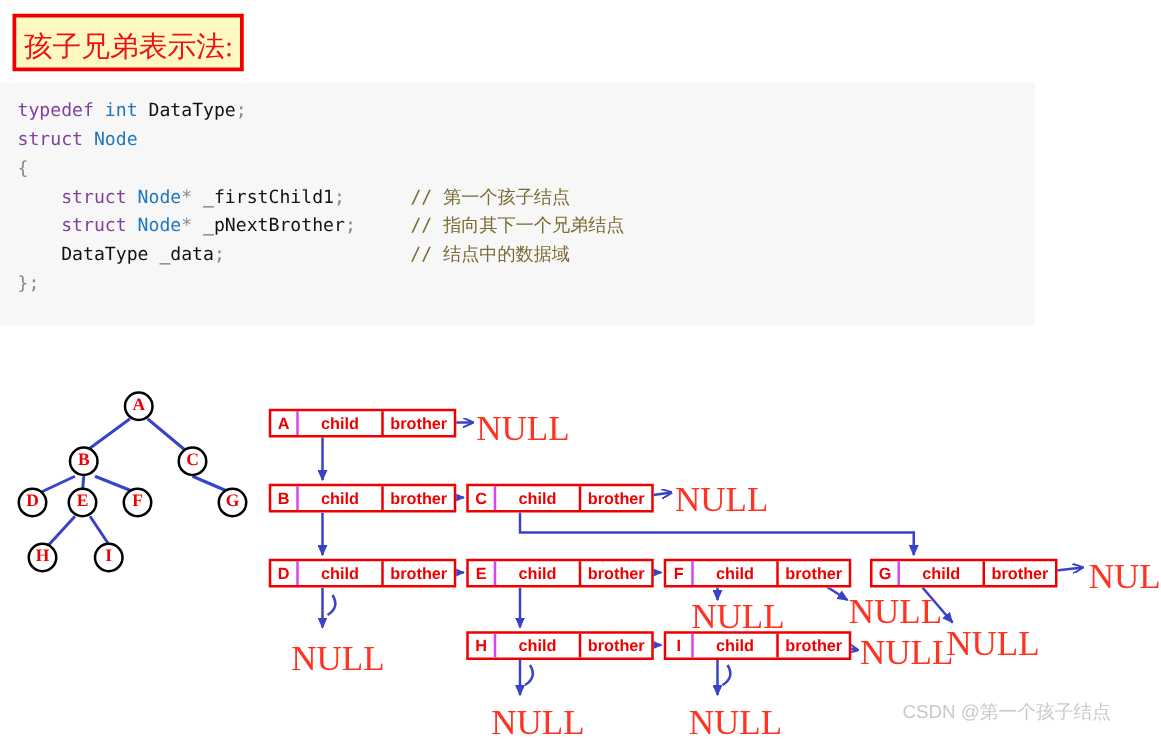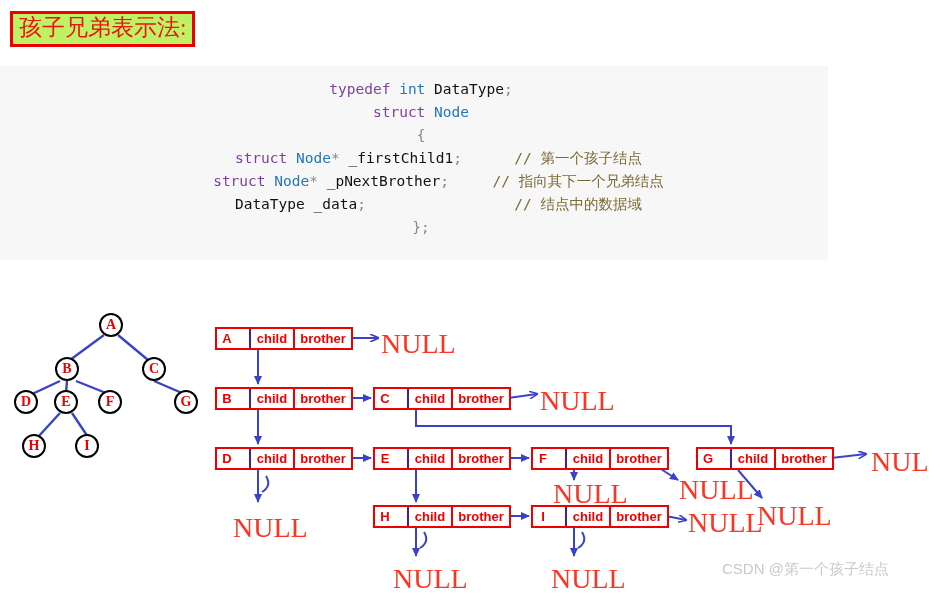--- a/index.html
+++ b/index.html
@@ -3,33 +3,32 @@
 <meta charset="utf-8">
 <style>
   html,body{margin:0;padding:0;background:#ffffff;}
   body{width:929px;height:596px;position:relative;overflow:hidden;
        font-family:"Liberation Sans","DejaVu Sans",sans-serif;}
 
   
   #title-box{
     position:absolute;left:10px;top:11px;
     border:3px solid #ee0000;
-    padding:1px 6px 3px 6px;
-    background:#bef264;
+    padding:11px 6px 3px 6px;
+    background:#fef9c3;
   }
   #title-text{
     font-family:"Liberation Serif","DejaVu Serif",serif;
     font-size:23px;color:#ee1111;line-height:26px;white-space:nowrap;
   }
 
   
   #code-block{
     position:absolute;left:0px;top:66px;width:828px;height:194px;
     background:#f7f7f7;
-    text-align:center;
   }
   #code-pre{
     margin:0;padding:12px 0 0 14px;
     font-family:"DejaVu Sans Mono","Liberation Mono",monospace;
     font-size:14.5px;line-height:23px;white-space:pre;color:#333;
   }
   .k-kw{color:#7f3f9f;}       
   .k-type{color:#2277bb;}     
   .k-id{color:#111111;}       
   .k-pun{color:#888888;}       
@@ -55,21 +54,21 @@
     border:2px solid #ee0000;background:#ffffff;height:23px;
     box-sizing:border-box;z-index:3;
   }
   .lcell{
     display:flex;align-items:center;justify-content:center;
     font-family:"Liberation Sans","DejaVu Sans",sans-serif;
     font-weight:bold;font-size:13px;color:#ee0000;
     box-sizing:border-box;padding:0 3px;
   }
   .lcell.key{width:20px;}
-  .lcell.child{width:44px;border-left:2px solid #4c1d95;margin-left:12px;}
+  .lcell.child{width:68px;border-left:2px solid #d946ef;}
   .lcell.brother{width:58px;border-left:2px solid #ee0000;}
 
   
   .nulllbl{
     position:absolute;
     font-family:"Liberation Serif","DejaVu Serif",serif;
     font-size:28px;color:#ff3322;white-space:nowrap;z-index:3;
   }
 
   

